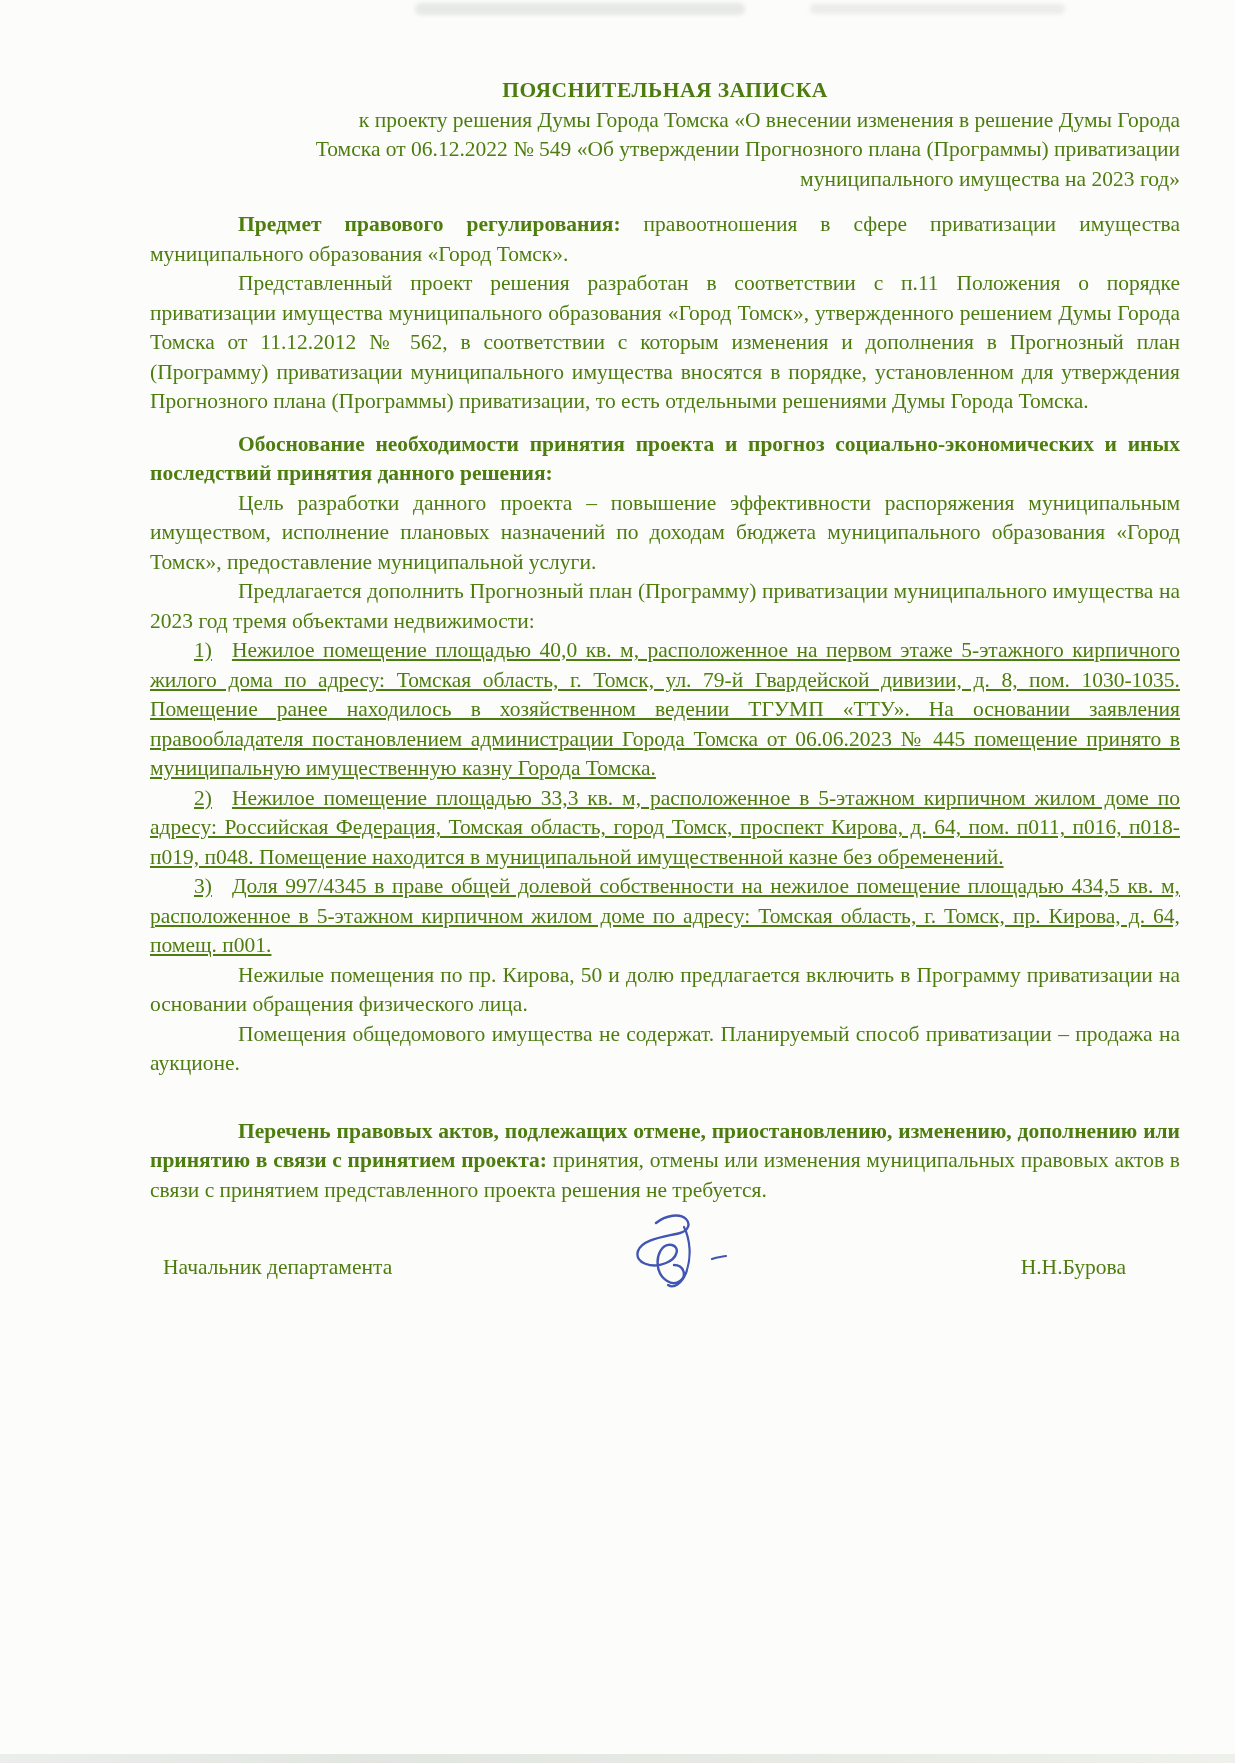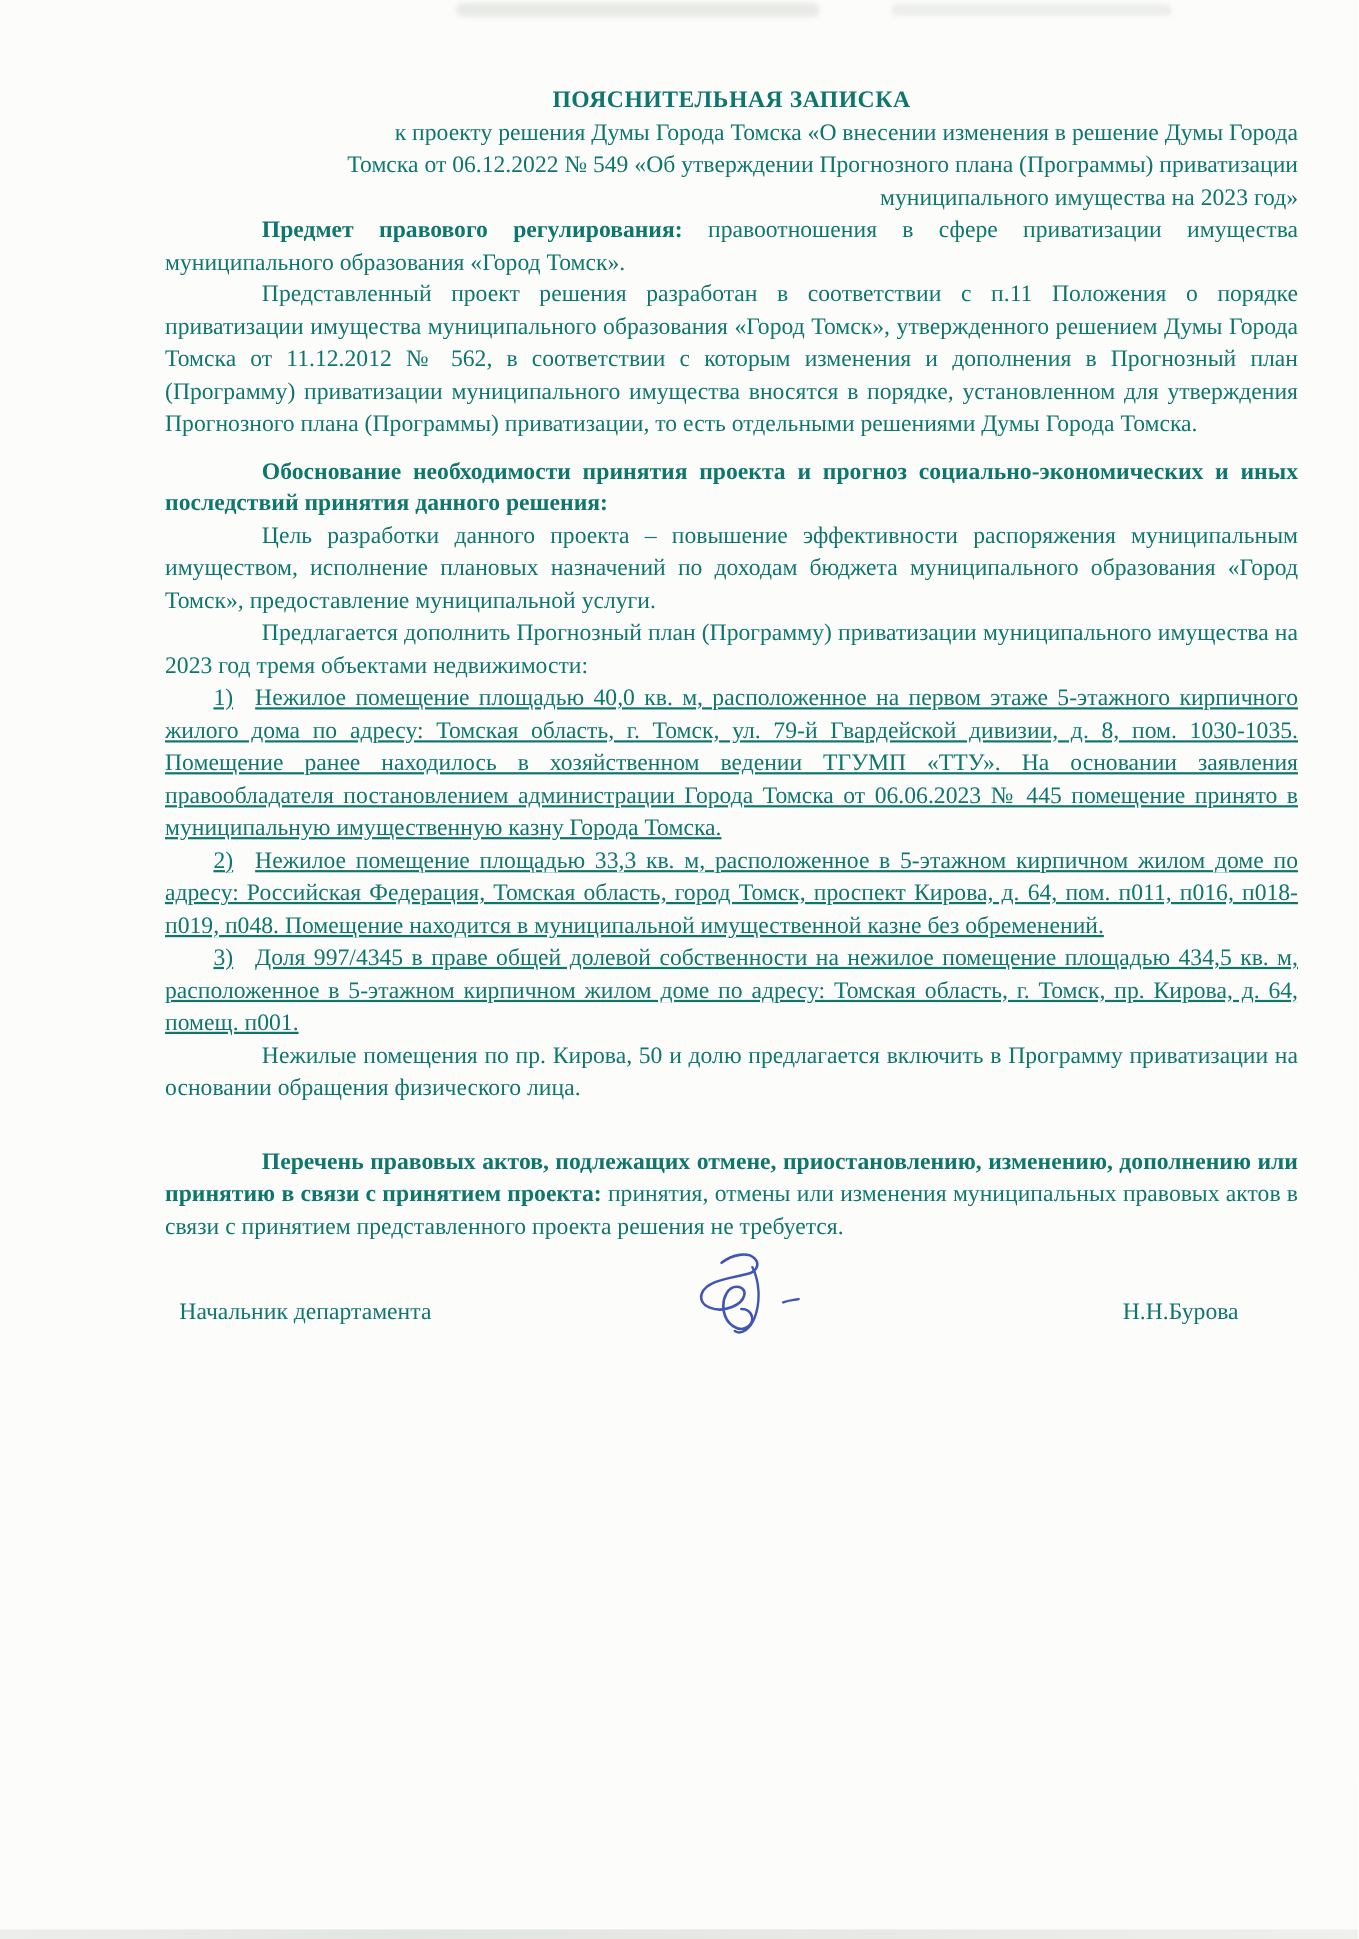--- a/index.html
+++ b/index.html
@@ -2,38 +2,38 @@
 <html lang="ru"><head>
 <meta charset="utf-8">
 <style>
   html, body { margin: 0; padding: 0; background: #ffffff; }
   .page {
     position: relative;
     width: 1235px;
     height: 1763px;
     margin: 0 auto;
     background: #fcfcfa;
-    color: #0f766e;
+    color: #4d7c0f;
     font-family: "Liberation Serif", "DejaVu Serif", serif;
     font-size: 21.5px;
     line-height: 29.5px;
     overflow: hidden;
   }
   .content {
     padding: 76px 55px 0 150px;
     width: 1030px;
   }
   .doc-title {
     text-align: center;
     font-weight: bold;
     letter-spacing: 0.5px;
   }
   .doc-subtitle { text-align: right; }
   .doc-subtitle div { white-space: nowrap; }
-  .body-text { }
+  .body-text { margin-top: 16px; }
   p { margin: 0; text-align: justify; }
   p.ind { text-indent: 88px; }
   p.li  { text-indent: 44px; text-decoration: underline; }
   p.gap-small { margin-top: 13px; }
   p.gap-big   { margin-top: 38px; }
   b { font-weight: bold; }
   .num { margin-right: 20px; }
 
   .signature-row {
     position: relative;
@@ -100,20 +100,21 @@
       <p class="ind"><span>Предлагается дополнить Прогнозный план (Программу) приватизации муниципального имущества на 2023 год тремя объектами недвижимости:</span></p>
 
       <p class="li"><span class="num">1)</span><span>Нежилое помещение площадью 40,0 кв. м, расположенное на первом этаже 5-этажного кирпичного жилого дома по адресу: Томская область, г. Томск, ул. 79-й Гвардейской дивизии, д. 8, пом. 1030-1035. Помещение ранее находилось в хозяйственном ведении ТГУМП «ТТУ». На основании заявления правообладателя постановлением администрации Города Томска от 06.06.2023 № 445 помещение принято в муниципальную имущественную казну Города Томска.</span></p>
 
       <p class="li"><span class="num">2)</span><span>Нежилое помещение площадью 33,3 кв. м, расположенное в 5-этажном кирпичном жилом доме по адресу: Российская Федерация, Томская область, город Томск, проспект Кирова, д. 64, пом. п011, п016, п018-п019, п048. Помещение находится в муниципальной имущественной казне без обременений.</span></p>
 
       <p class="li"><span class="num">3)</span><span>Доля 997/4345 в праве общей долевой собственности на нежилое помещение площадью 434,5 кв. м, расположенное в 5-этажном кирпичном жилом доме по адресу: Томская область, г. Томск, пр. Кирова, д. 64, помещ. п001.</span></p>
 
       <p class="ind"><span>Нежилые помещения по пр. Кирова, 50 и долю  предлагается включить в Программу приватизации на основании обращения физического лица.</span></p>
 
+      <p class="ind"><span>Помещения общедомового имущества не содержат. Планируемый способ приватизации – продажа на аукционе.</span></p>
 
       <p class="ind gap-big"><b>Перечень правовых актов, подлежащих отмене, приостановлению, изменению, дополнению или принятию в связи с принятием проекта:</b><span> принятия, отмены или изменения муниципальных правовых актов в связи с принятием представленного проекта решения не требуется.</span></p>
 
     </div>
 
     <div class="signature-row">
       <span>Начальник департамента</span>
 
       <svg class="signature-scribble" viewBox="0 0 104 80" xmlns="http://www.w3.org/2000/svg">
         <path d="M28,10 C38,2 52,0 58,6 C63,11 60,18 52,20 C36,24 14,26 10,38 C6,50 24,56 38,50 C50,45 52,34 44,32 C34,30 28,42 30,54 C32,66 44,74 52,68 C59,63 56,52 46,52" fill="none" stroke="#4156b4" stroke-width="2.4" stroke-linecap="round"></path>

